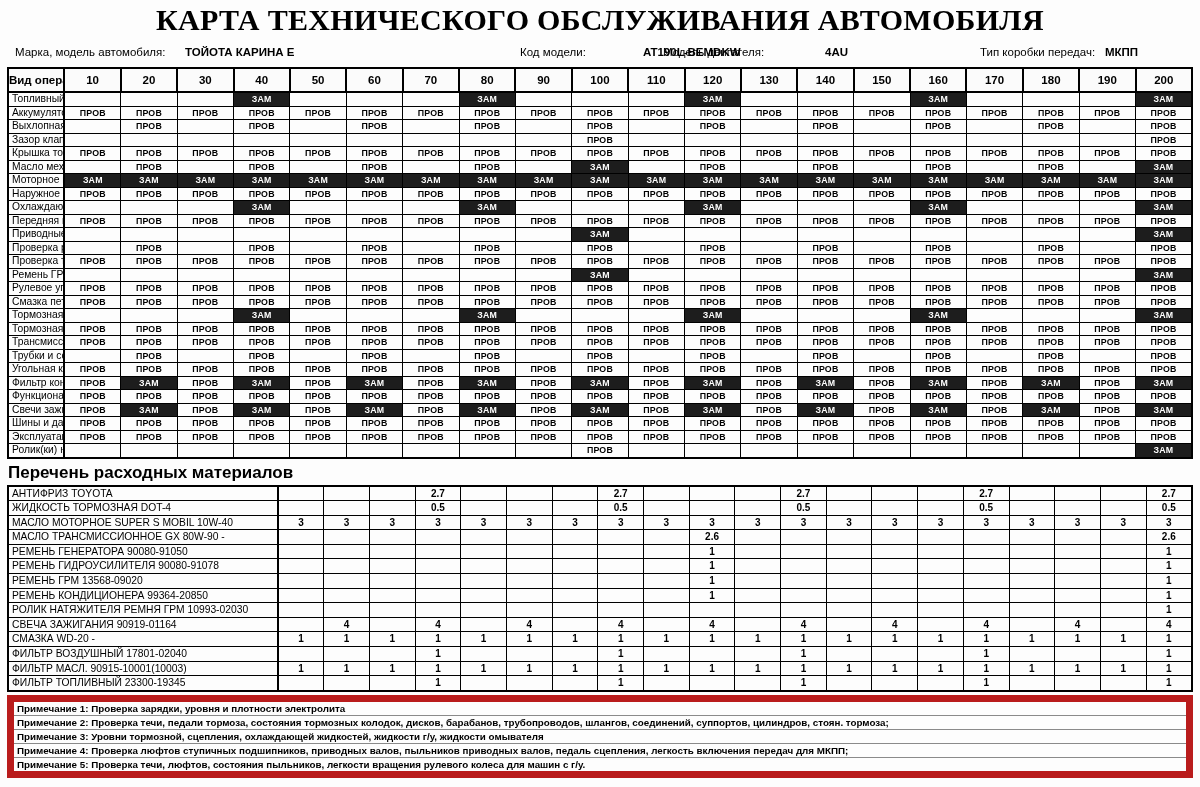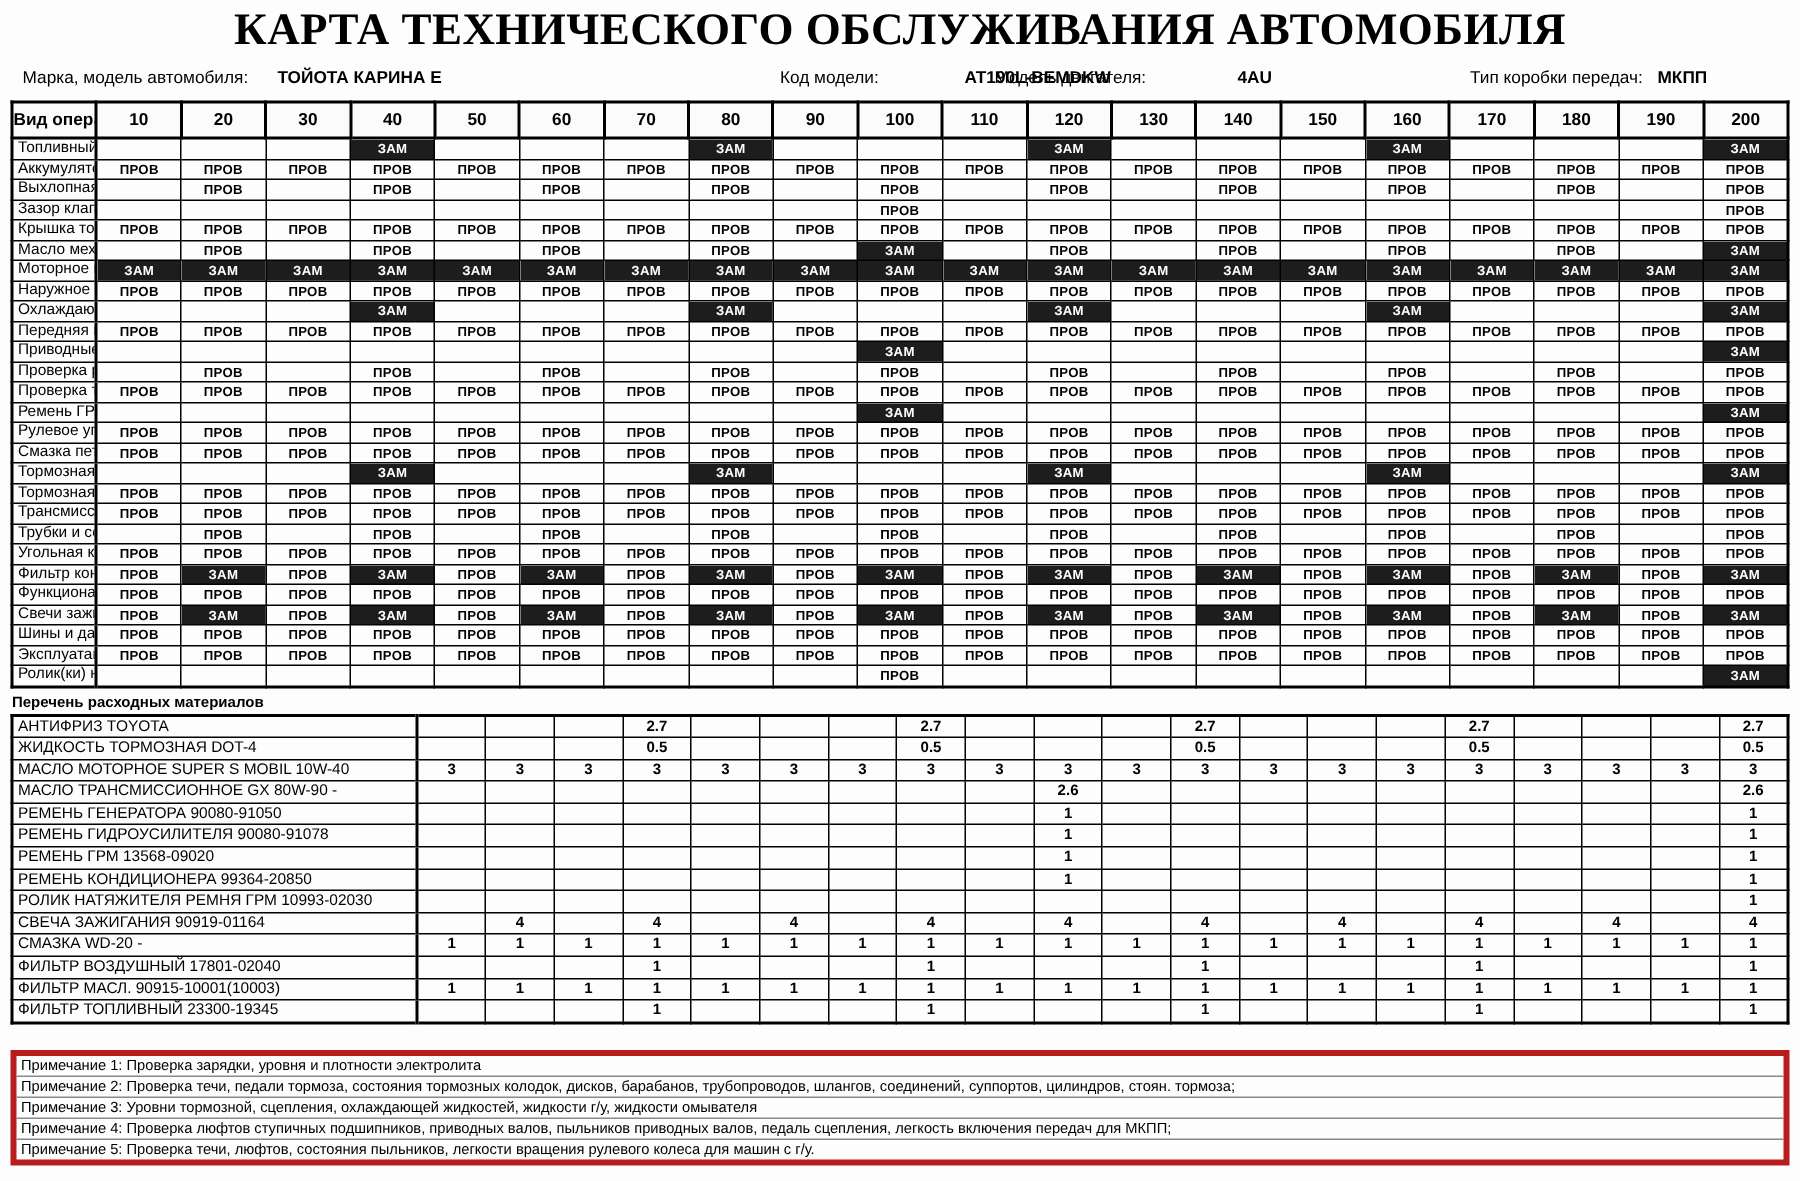--- a/index.html
+++ b/index.html
@@ -38,25 +38,25 @@
     font-size: 11.5px; font-weight: bold; background: #fbfbfb;
   }
   .ops td { height: 13.5px; line-height: 12.5px; }
   .grid td.label {
     text-align: left; padding-left: 3px; font-size: 10.3px;
     border-right: 2px solid #000; width: 270px;
   }
   .ops td.val { font-size: 8.8px; font-weight: bold; letter-spacing: 0.2px; }
   td.rep { background: var(--rep-bg, #1d1d1d); color: var(--rep-fg, #fff); }
 
-  .mat-title { font-size: 10px; font-weight: bold; margin: 4px 0 2px 1px; }
+  .mat-title { font-size: 17px; font-weight: bold; margin: 4px 0 2px 1px; }
   .mat td { height: 14.6px; line-height: 13.5px; }
   .mat td.val { font-size: 10px; font-weight: bold; }
 
-  .notes { border: 4px solid #b91c1c; margin-top: 17px; }
+  .notes { border: 7px solid #b91c1c; margin-top: 3px; font-weight: bold; }
   .note {
     height: 13.8px; line-height: 13.8px; font-size: 9.8px;
     padding-left: 3px; white-space: nowrap; overflow: hidden;
     border-top: 1px solid #8a8a8a;
   }
   .note:first-child { border-top: none; }
 </style>
 </head>
 <body>
 

